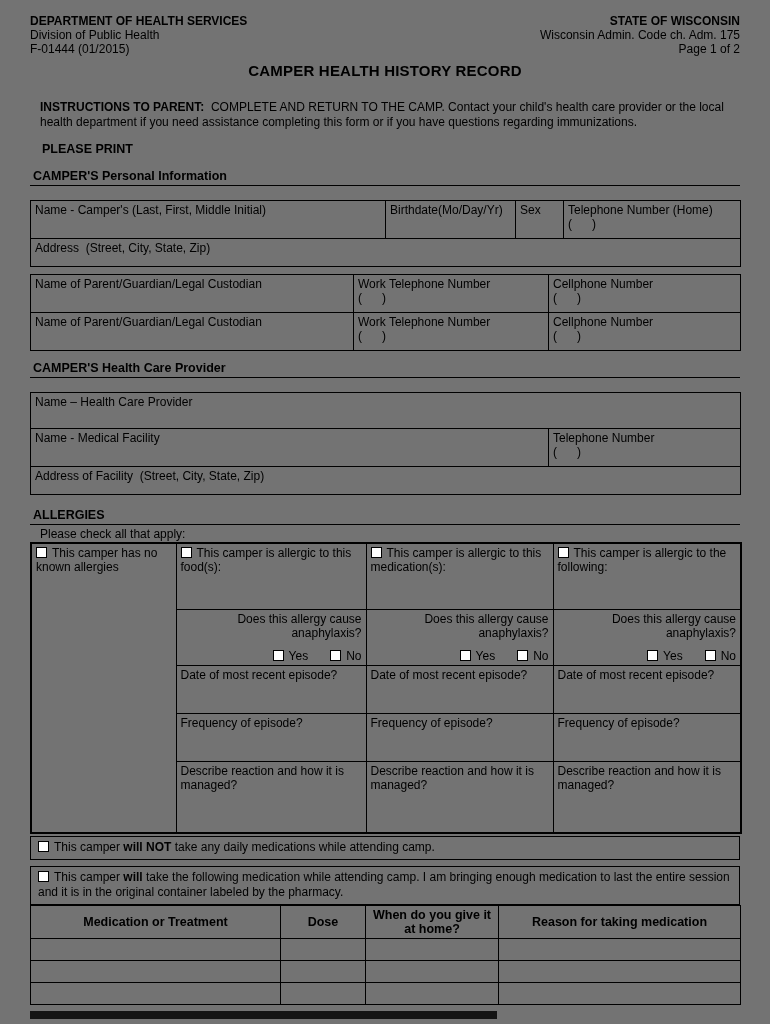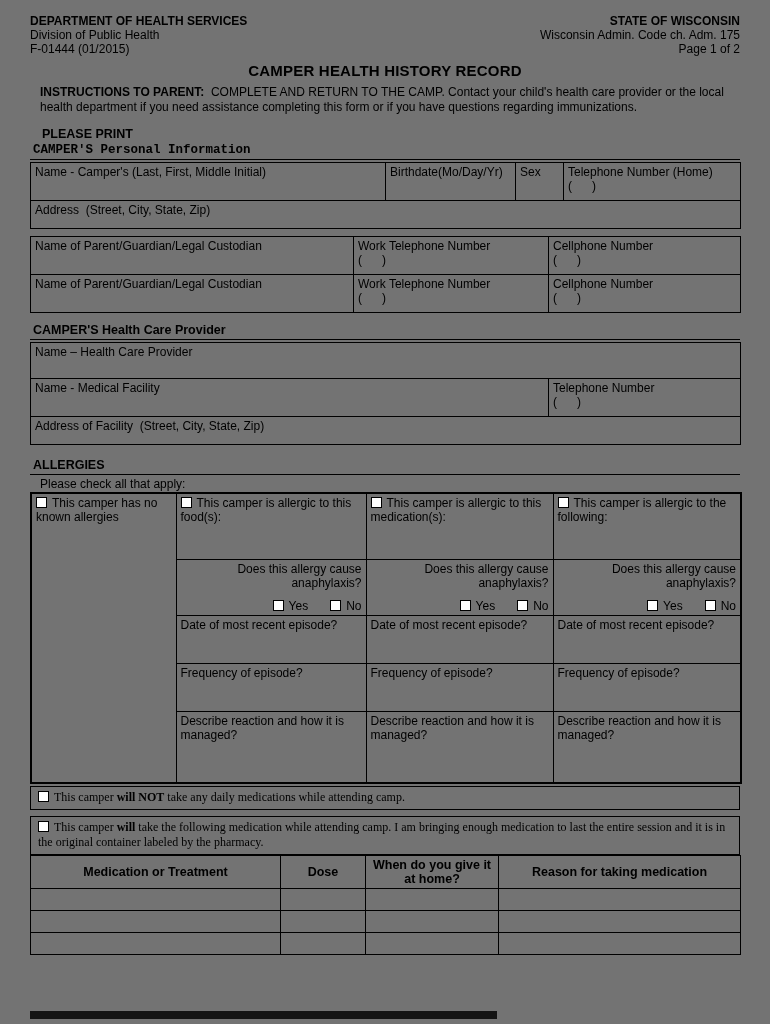--- a/index.html
+++ b/index.html
@@ -6,50 +6,50 @@
   html, body { background:#ffffff; }
   body { font-family:"Liberation Sans","DejaVu Sans",sans-serif; color:#000; }
   .page { width:770px; height:1024px; background:#737373; position:relative; overflow:hidden; padding:14px 30px 7px 30px; }
   .b { font-weight:bold; }
   .pre { white-space:pre; }
   .prew { white-space:pre-wrap; }
 
   .header { display:flex; justify-content:space-between; font-size:12px; line-height:14px; }
   .header-right { text-align:right; }
   .title { text-align:center; font-weight:bold; font-size:15px; line-height:18px; margin-top:6px; letter-spacing:.2px; }
-  .instructions { font-size:12px; line-height:14.5px; margin:5px 0 0 10px; }
+  .instructions { font-size:12px; line-height:14.5px; margin:20px 0 0 10px; }
   .please-print { font-size:12.5px; font-weight:bold; margin:13px 0 0 12px; }
 
   .section-heading { font-size:12.5px; font-weight:bold; border-bottom:1px solid #000; padding:0 0 2px 3px; }
-  .mt-personal { margin-top:2px;font-family:Liberation Mono, monospace; }
+  .mt-personal { margin-top:13px; }
   .mt-provider { margin-top:10px; }
   .mt-allergies { margin-top:13px; }
   .mt-medication { margin-top:7px; }
   .check-note { font-size:12px; margin:2px 0 1px 10px; line-height:14px; }
 
   table.tbl { border-collapse:collapse; table-layout:fixed; width:710px; }
   .tbl td, .tbl th { border:1px solid #000; vertical-align:top; text-align:left; padding:2px 4px; font-size:12px; line-height:14px; font-weight:normal; overflow:hidden; }
-  .mt2 { margin-top:2px; }
+  .mt2 { margin-top:14px; }
   .mt7 { margin-top:7px; }
   .r38 td { height:38px; }
   .r36 td { height:36px; }
   .r28 td { height:28px; }
 
   table.allergy { border:2px solid #000; margin-top:1px; }
   .ra td { height:66px; }
   .rb td { height:56px;text-align:right; }
   .rc td { height:48px; }
   .rd td { height:48px; }
   .re td { height:72px; }
 
   .cb { display:inline-block; width:11px; height:11px; border:1px solid #000; background:#fff; margin-right:5px; vertical-align:-1px; }
   .yn { margin-top:9px; }
   .no-cb { margin-left:22px; }
 
-  .opt-box { border:1px solid #000; width:710px; padding:3px 6px 4px 7px; font-size:12px; line-height:15px; margin-top:2px;font-family:Liberation Serif, serif; }
+  .opt-box { border:1px solid #000; width:710px; padding:3px 6px 4px 7px; font-size:12px; line-height:15px; margin-top:2px; }
   .opt-box.second { margin-top:6px; }
 
   table.med { margin-top:0; }
   .med th { text-align:center; vertical-align:middle; font-weight:bold; height:32px; font-size:12.5px; line-height:14px; padding:2px 6px; }
   .rm td { height:22px; }
 
   .cutoff-bar { position:absolute; left:30px; top:1011px; width:467px; height:8px; background:#141414; }
 </style>
 </head>
 <body>

